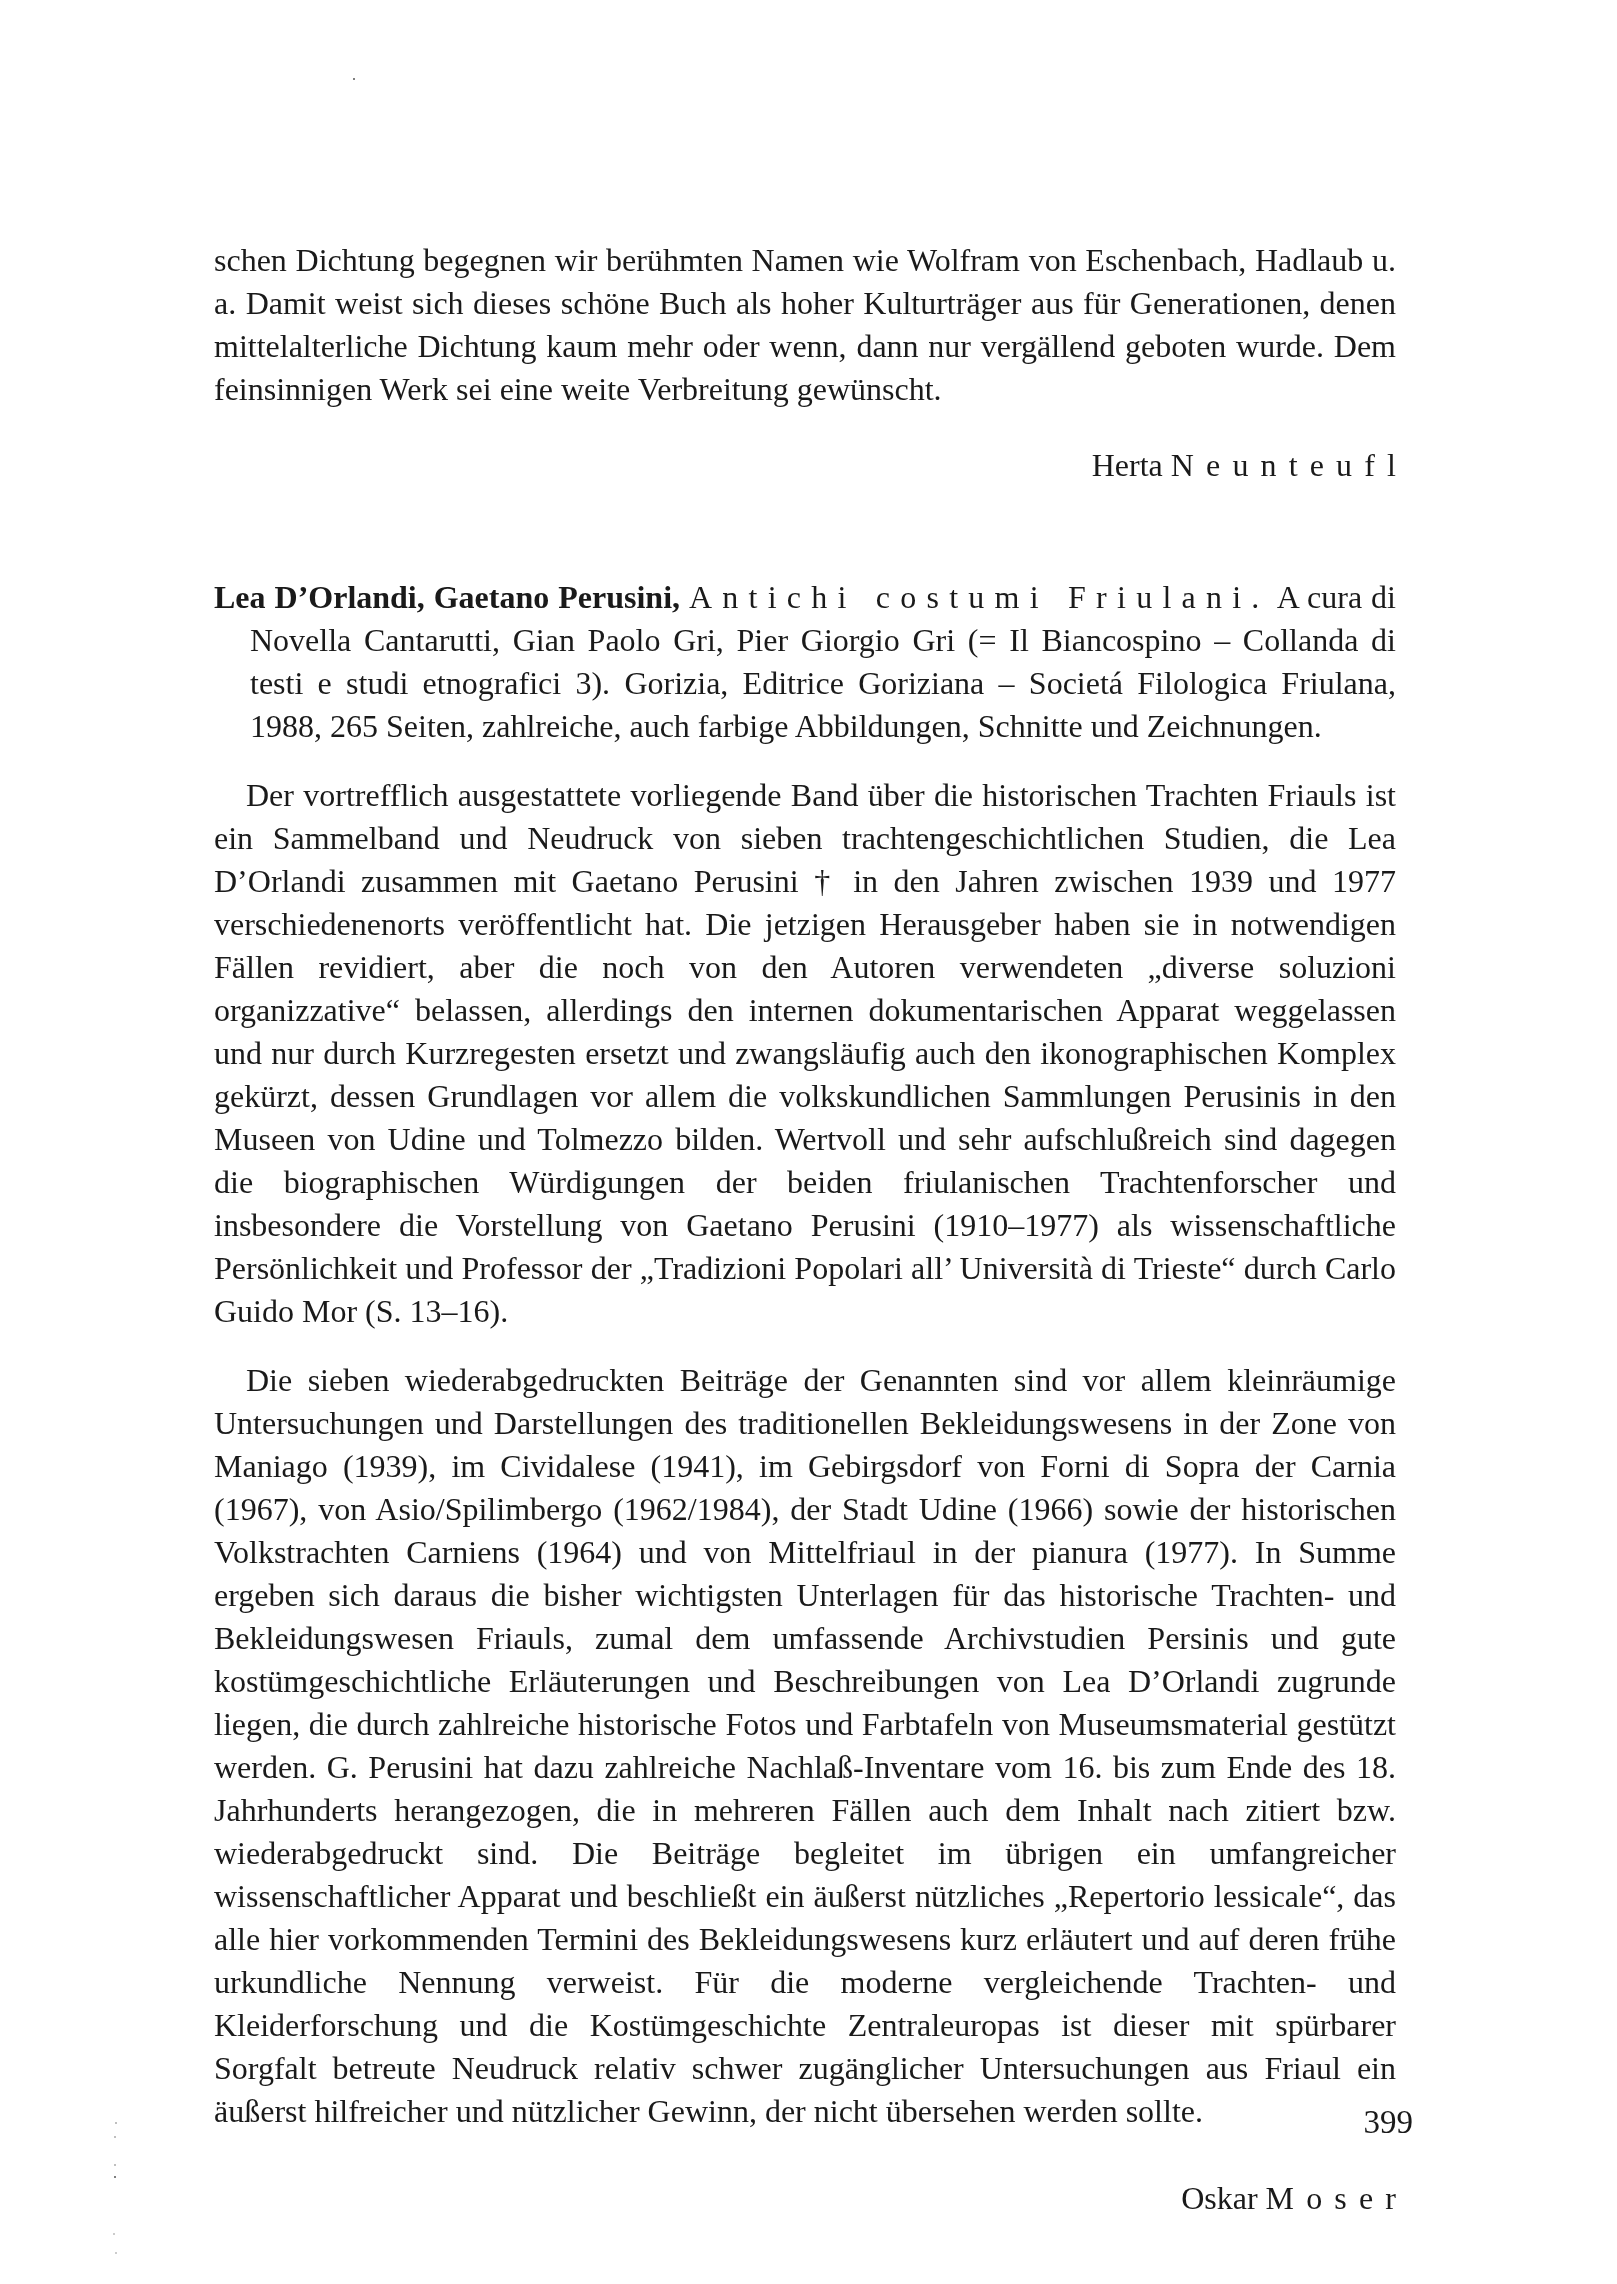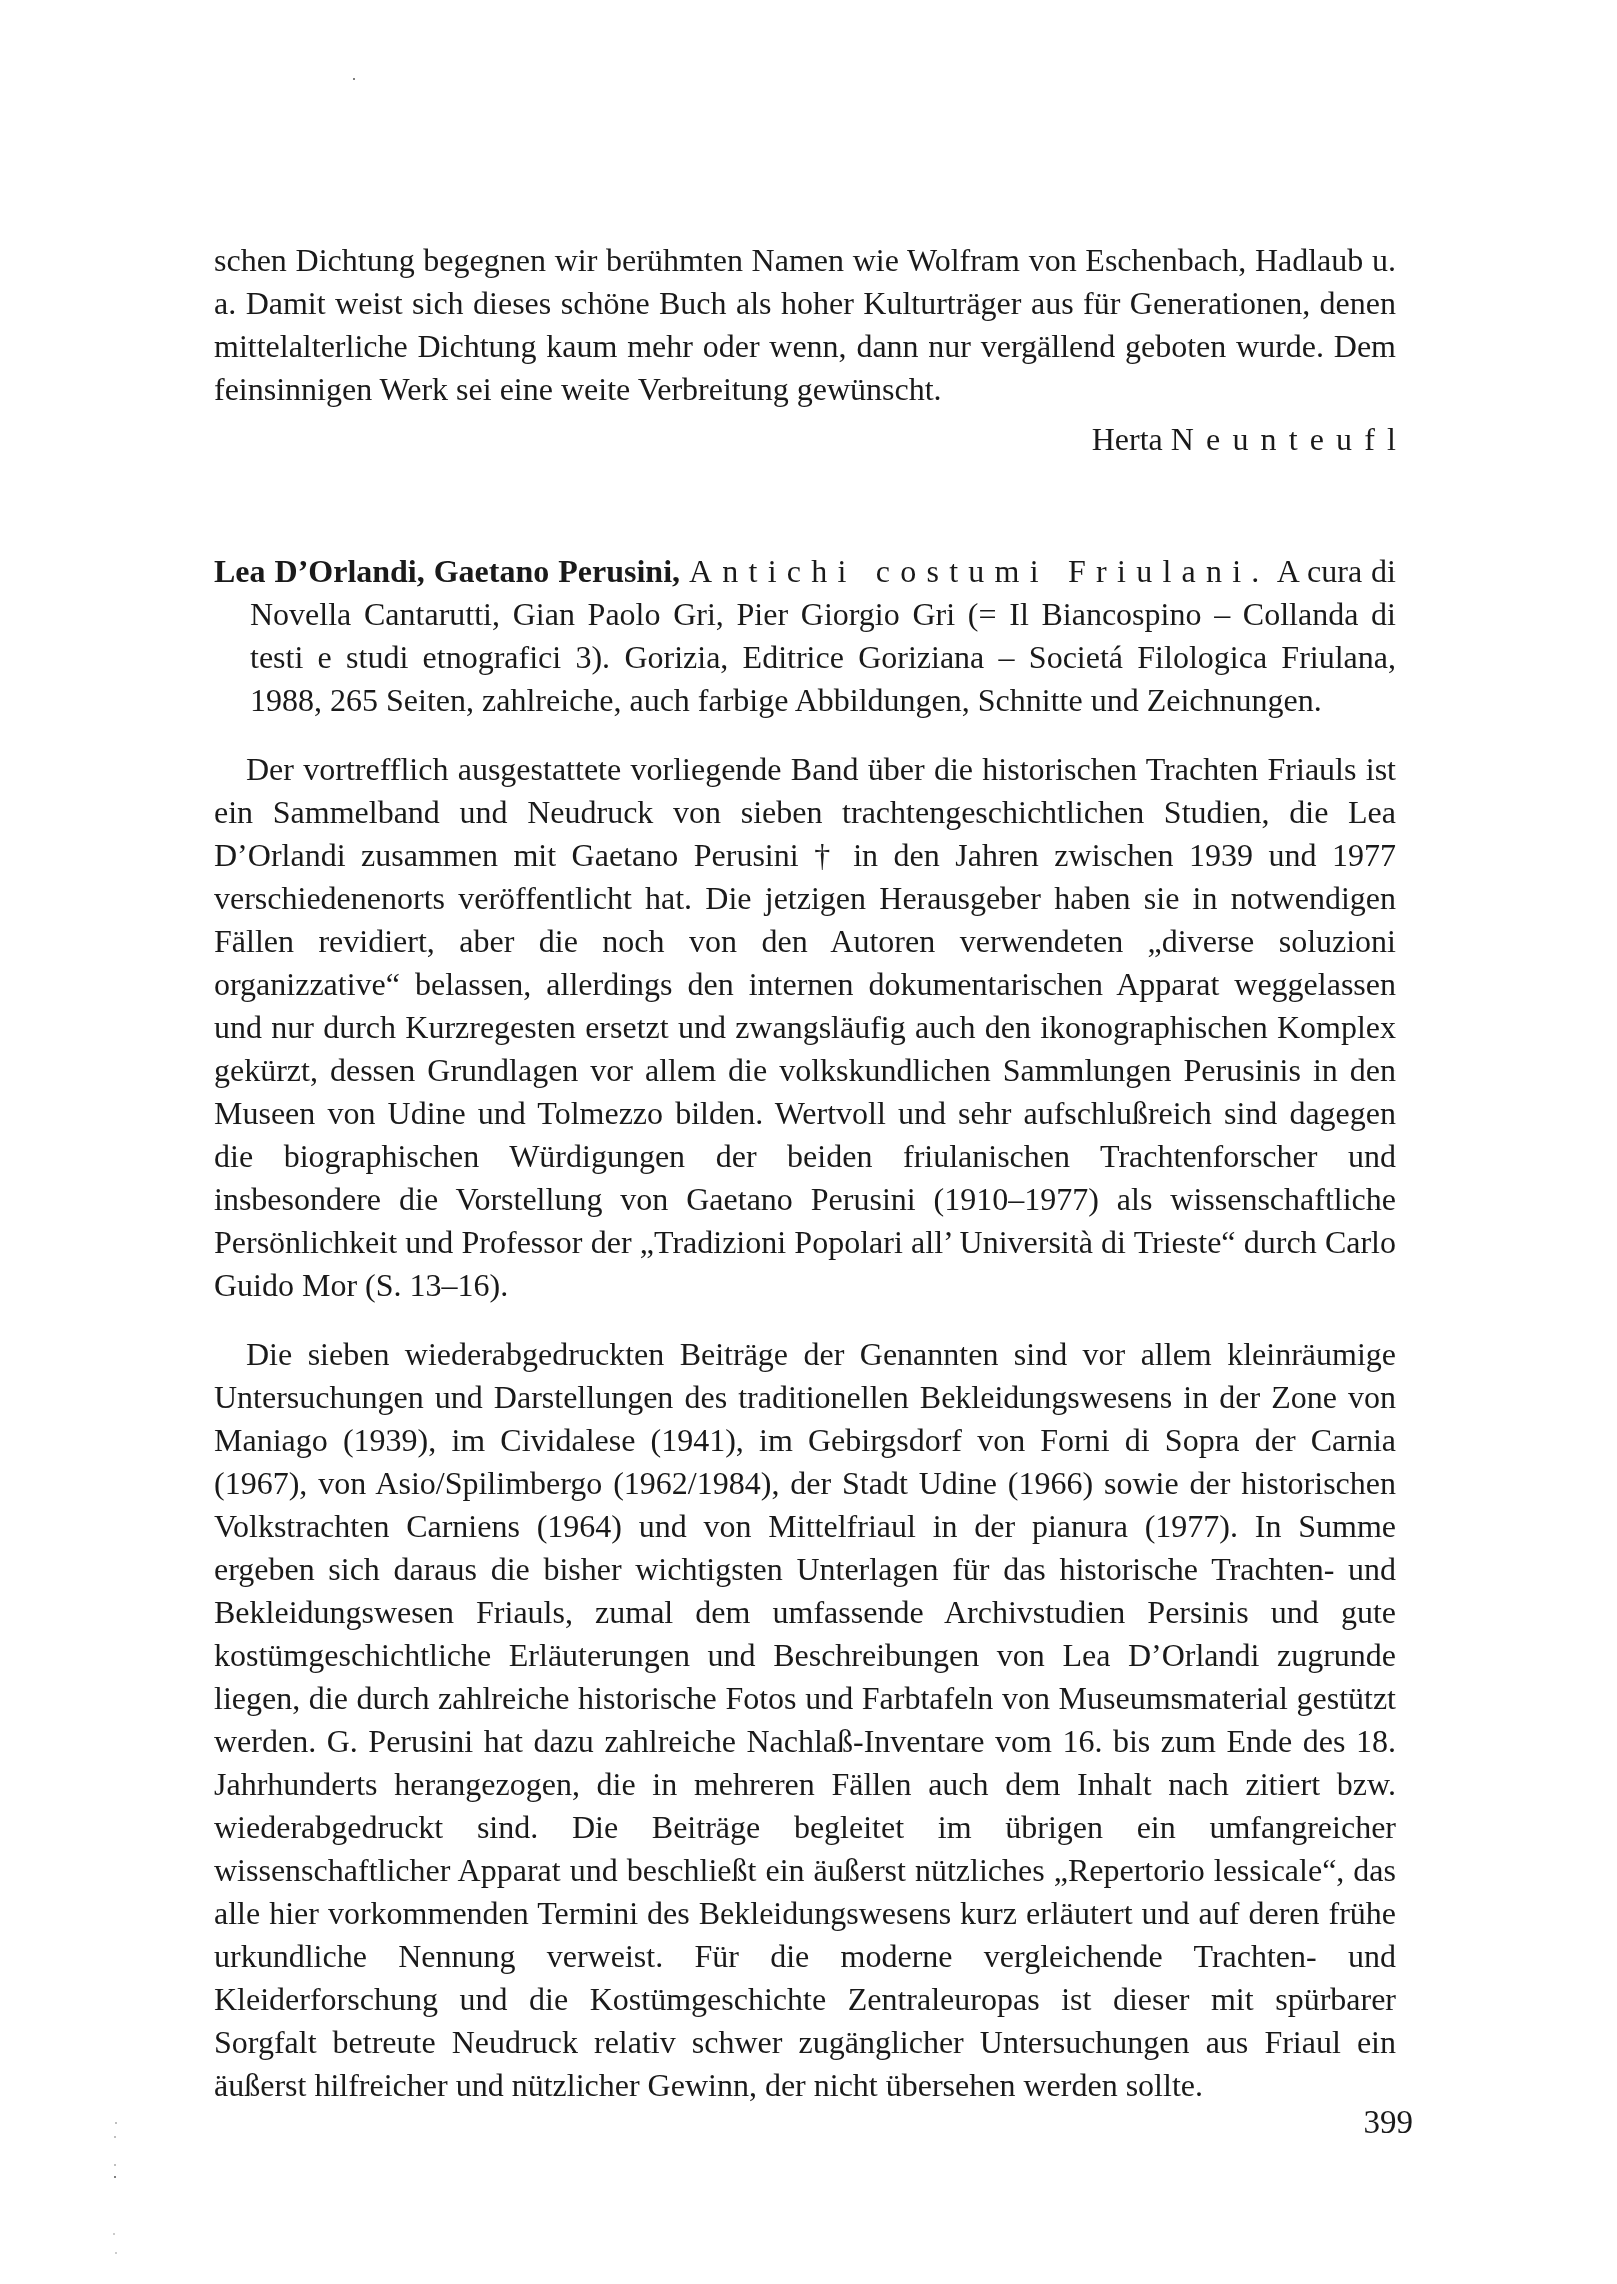--- a/index.html
+++ b/index.html
@@ -30,21 +30,21 @@
     }
     .indent { text-indent: 32px; }
     .para-gap { margin-top: 26px; }
     .sig {
       text-align: right;
       font-size: 32px;
       line-height: 43px;
     }
     .spaced { letter-spacing: 0.32em; }
     .sig .spaced { letter-spacing: 0.38em; margin-right: -0.38em; }
-    .sig-1 { margin-top: 7px; }
+    .sig-1 { margin-top: 33px; }
     .entry {
       margin-top: 89px;
       padding-left: 36px;
       text-indent: -36px;
     }
     .bold { font-weight: bold; }
     .sig-2 { margin-top: 44px; }
     .page-number {
       position: absolute;
       right: 204px;
@@ -72,20 +72,24 @@
     <span>Herta</span>
     <span class="spaced">Neunteufl</span>
   </div>
 
   <p class="entry"><span class="bold">Lea D’Orlandi, Gaetano Perusini,</span> <span class="spaced">Antichi costumi Friulani.</span> <span>A cura di Novella Cantarutti, Gian Paolo Gri, Pier Giorgio Gri (= Il Biancospino – Collanda di testi e studi etnografici 3). Gorizia, Editrice Goriziana – Societá Filologica Friulana, 1988, 265 Seiten, zahlreiche, auch farbige Abbildungen, Schnitte und Zeichnungen.</span></p>
 
   <p class="indent para-gap">Der vortrefflich ausgestattete vorliegende Band über die historischen Trachten Friauls ist ein Sammelband und Neudruck von sieben trachtengeschichtlichen Studien, die Lea D’Orlandi zusammen mit Gaetano Perusini † in den Jahren zwischen 1939 und 1977 verschiedenenorts veröffentlicht hat. Die jetzigen Herausgeber haben sie in notwendigen Fällen revidiert, aber die noch von den Autoren verwendeten „diverse soluzioni organizzative“ belassen, allerdings den internen dokumentarischen Apparat weggelassen und nur durch Kurzregesten ersetzt und zwangsläufig auch den ikonographischen Komplex gekürzt, dessen Grundlagen vor allem die volkskundlichen Sammlungen Perusinis in den Museen von Udine und Tolmezzo bilden. Wertvoll und sehr aufschlußreich sind dagegen die biographischen Würdigungen der beiden friulanischen Trachtenforscher und insbesondere die Vorstellung von Gaetano Perusini (1910–1977) als wissenschaftliche Persönlichkeit und Professor der „Tradizioni Popolari all’ Università di Trieste“ durch Carlo Guido Mor (S. 13–16).</p>
 
   <p class="indent para-gap">Die sieben wiederabgedruckten Beiträge der Genannten sind vor allem kleinräumige Untersuchungen und Darstellungen des traditionellen Bekleidungswesens in der Zone von Maniago (1939), im Cividalese (1941), im Gebirgsdorf von Forni di Sopra der Carnia (1967), von Asio/Spilimbergo (1962/1984), der Stadt Udine (1966) sowie der historischen Volkstrachten Carniens (1964) und von Mittelfriaul in der pianura (1977). In Summe ergeben sich daraus die bisher wichtigsten Unterlagen für das historische Trachten- und Bekleidungswesen Friauls, zumal dem umfassende Archivstudien Persinis und gute kostümgeschichtliche Erläuterungen und Beschreibungen von Lea D’Orlandi zugrunde liegen, die durch zahlreiche historische Fotos und Farbtafeln von Museumsmaterial gestützt werden. G. Perusini hat dazu zahlreiche Nachlaß-Inventare vom 16. bis zum Ende des 18. Jahrhunderts herangezogen, die in mehreren Fällen auch dem Inhalt nach zitiert bzw. wiederabgedruckt sind. Die Beiträge begleitet im übrigen ein umfangreicher wissenschaftlicher Apparat und beschließt ein äußerst nützliches „Repertorio lessicale“, das alle hier vorkommenden Termini des Bekleidungswesens kurz erläutert und auf deren frühe urkundliche Nennung verweist. Für die moderne vergleichende Trachten- und Kleiderforschung und die Kostümgeschichte Zentraleuropas ist dieser mit spürbarer Sorgfalt betreute Neudruck relativ schwer zugänglicher Untersuchungen aus Friaul ein äußerst hilfreicher und nützlicher Gewinn, der nicht übersehen werden sollte.</p>
 
+  <div class="sig sig-2">
+    <span>Oskar</span>
+    <span class="spaced">Moser</span>
+  </div>
 </div>
 
 <div class="page-number">399</div>
 
 <div class="speck" style="left:353px;top:78px;"></div>
 <div class="speck" style="left:115px;top:2122px;opacity:.5"></div>
 <div class="speck" style="left:114px;top:2136px;opacity:.5"></div>
 <div class="speck" style="left:114px;top:2164px;opacity:.5"></div>
 <div class="speck" style="left:114px;top:2176px;"></div>
 <div class="speck" style="left:113px;top:2233px;opacity:.4"></div>

